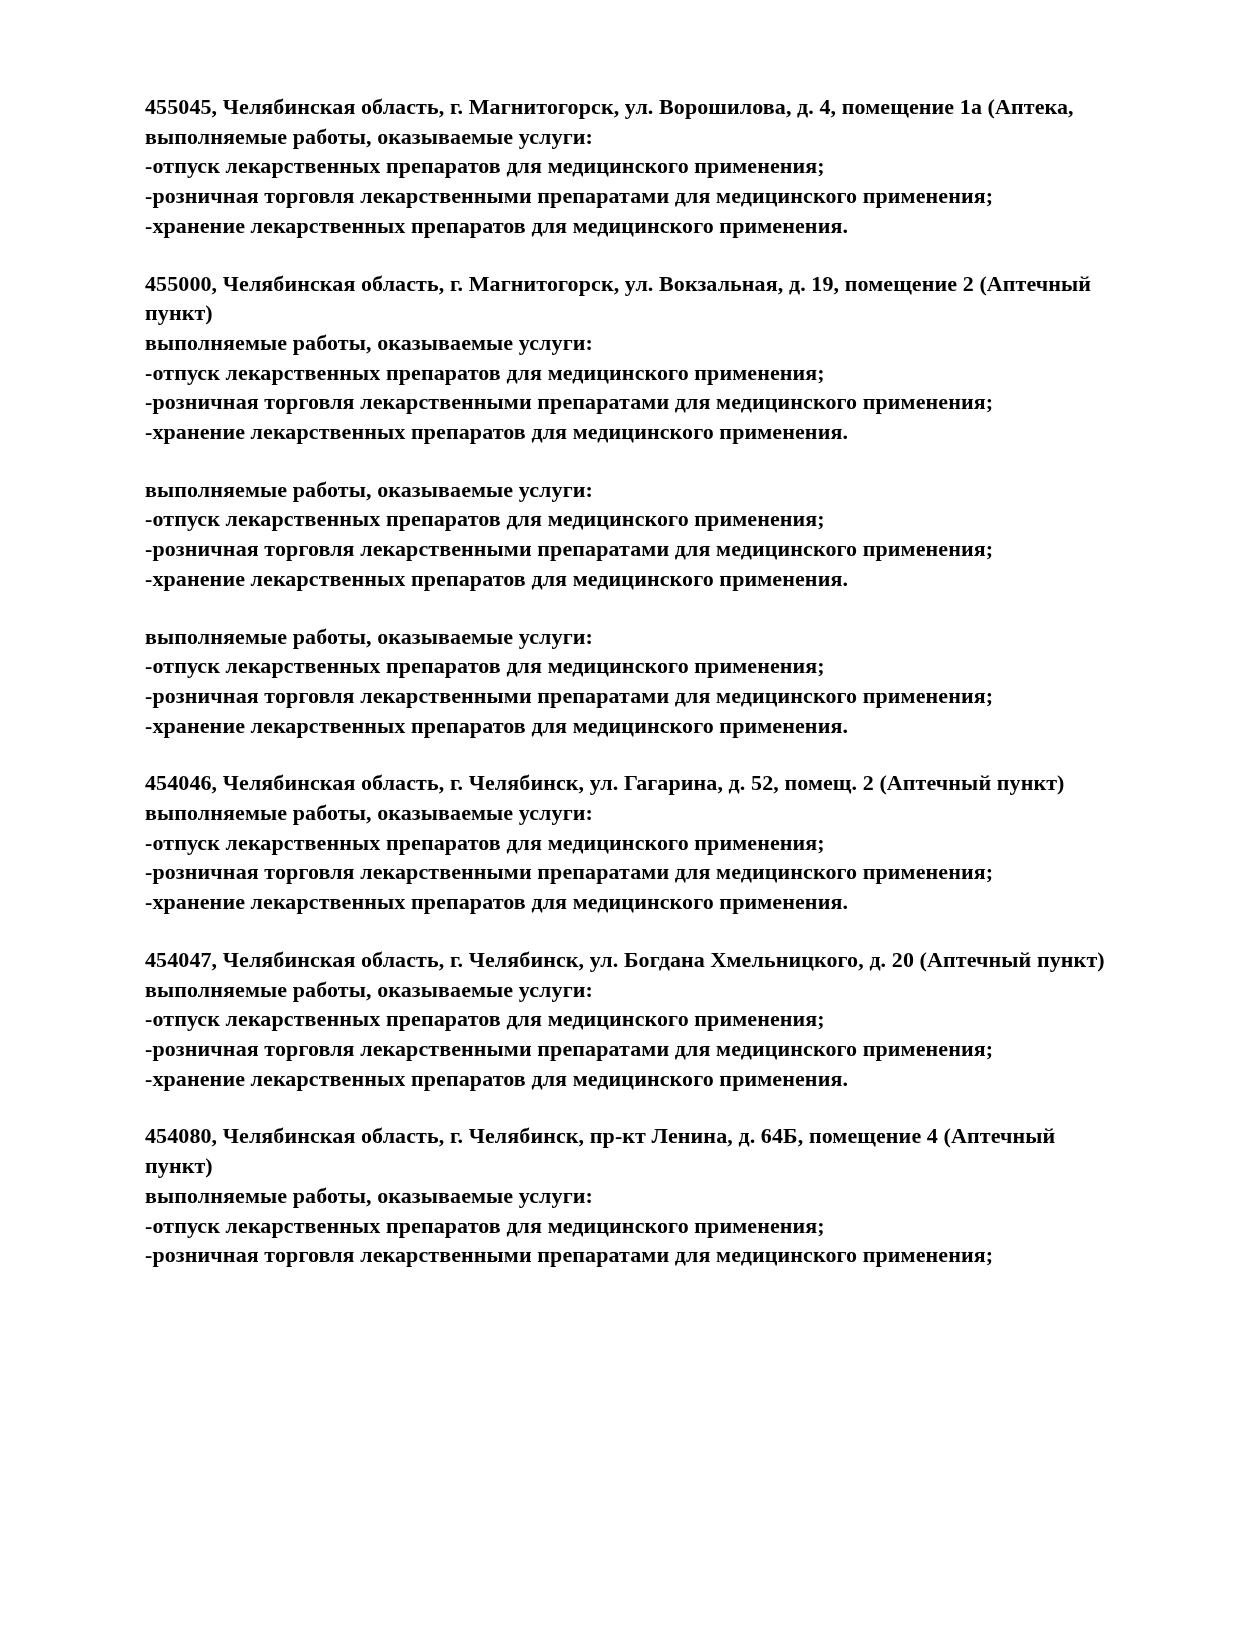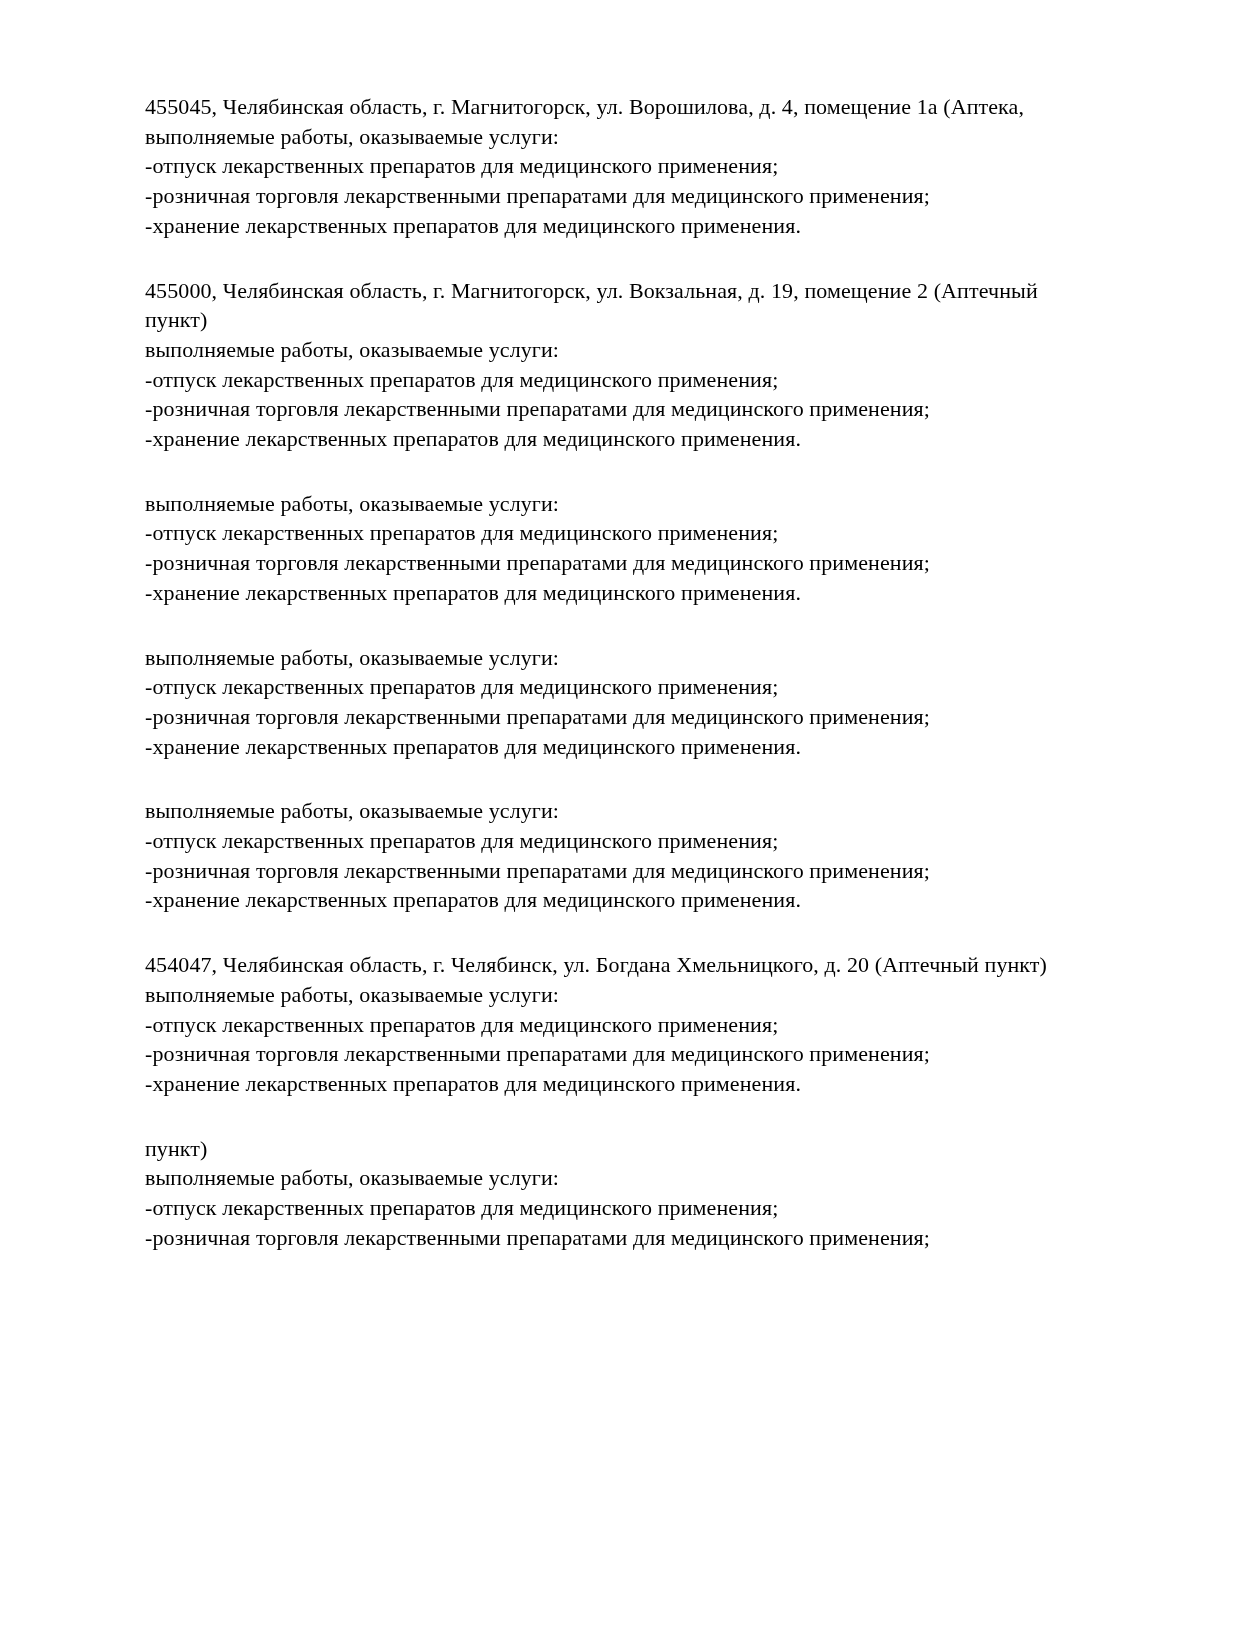--- a/index.html
+++ b/index.html
@@ -1,34 +1,34 @@
 <!DOCTYPE html>
 <html><head>
 <meta charset="utf-8">
 <style>
-  * { margin: 0; padding: 0; box-sizing: border-box; }
+  * { margin: 0; padding: 0; box-sizing: border-box; font-weight: bold; }
   html, body { background: #ffffff; }
   .page {
     position: relative;
     width: 1240px;
     height: 1650px;
     background: #ffffff;
     overflow: hidden;
     font-family: "Liberation Serif", "DejaVu Serif", serif;
     color: #000000;
   }
   .doc {
     position: absolute;
     top: 92px;
     left: 145px;
     right: 40px;
     font-size: 22px;
     line-height: 29.7px;
   }
-  .block + .block { margin-top: 35px; }
+  .block + .block { margin-top: 28px; }
   .line {
     white-space: nowrap;
     letter-spacing: 0.1px;
   }
 </style>
 </head>
 <body>
 
 <div class="page">
   <div class="doc" id="doc-content">
@@ -53,32 +53,34 @@
         <div class="line">-розничная торговля лекарственными препаратами для медицинского применения;</div>
         <div class="line">-хранение лекарственных препаратов для медицинского применения.</div>
       </div>
       <div class="block">
         <div class="line">выполняемые работы, оказываемые услуги:</div>
         <div class="line">-отпуск лекарственных препаратов для медицинского применения;</div>
         <div class="line">-розничная торговля лекарственными препаратами для медицинского применения;</div>
         <div class="line">-хранение лекарственных препаратов для медицинского применения.</div>
       </div>
       <div class="block">
+        <div class="line">454046, Челябинская область, г. Челябинск, ул. Гагарина, д. 52, помещ. 2 (Аптечный пункт)</div>
         <div class="line">выполняемые работы, оказываемые услуги:</div>
         <div class="line">-отпуск лекарственных препаратов для медицинского применения;</div>
         <div class="line">-розничная торговля лекарственными препаратами для медицинского применения;</div>
         <div class="line">-хранение лекарственных препаратов для медицинского применения.</div>
       </div>
       <div class="block">
         <div class="line">454047, Челябинская область, г. Челябинск, ул. Богдана Хмельницкого, д. 20 (Аптечный пункт)</div>
         <div class="line">выполняемые работы, оказываемые услуги:</div>
         <div class="line">-отпуск лекарственных препаратов для медицинского применения;</div>
         <div class="line">-розничная торговля лекарственными препаратами для медицинского применения;</div>
         <div class="line">-хранение лекарственных препаратов для медицинского применения.</div>
       </div>
       <div class="block">
+        <div class="line">454080, Челябинская область, г. Челябинск, пр-кт Ленина, д. 64Б, помещение 4 (Аптечный</div>
         <div class="line">пункт)</div>
         <div class="line">выполняемые работы, оказываемые услуги:</div>
         <div class="line">-отпуск лекарственных препаратов для медицинского применения;</div>
         <div class="line">-розничная торговля лекарственными препаратами для медицинского применения;</div>
       </div>
     </div>
 </div>
 
 </body></html>

